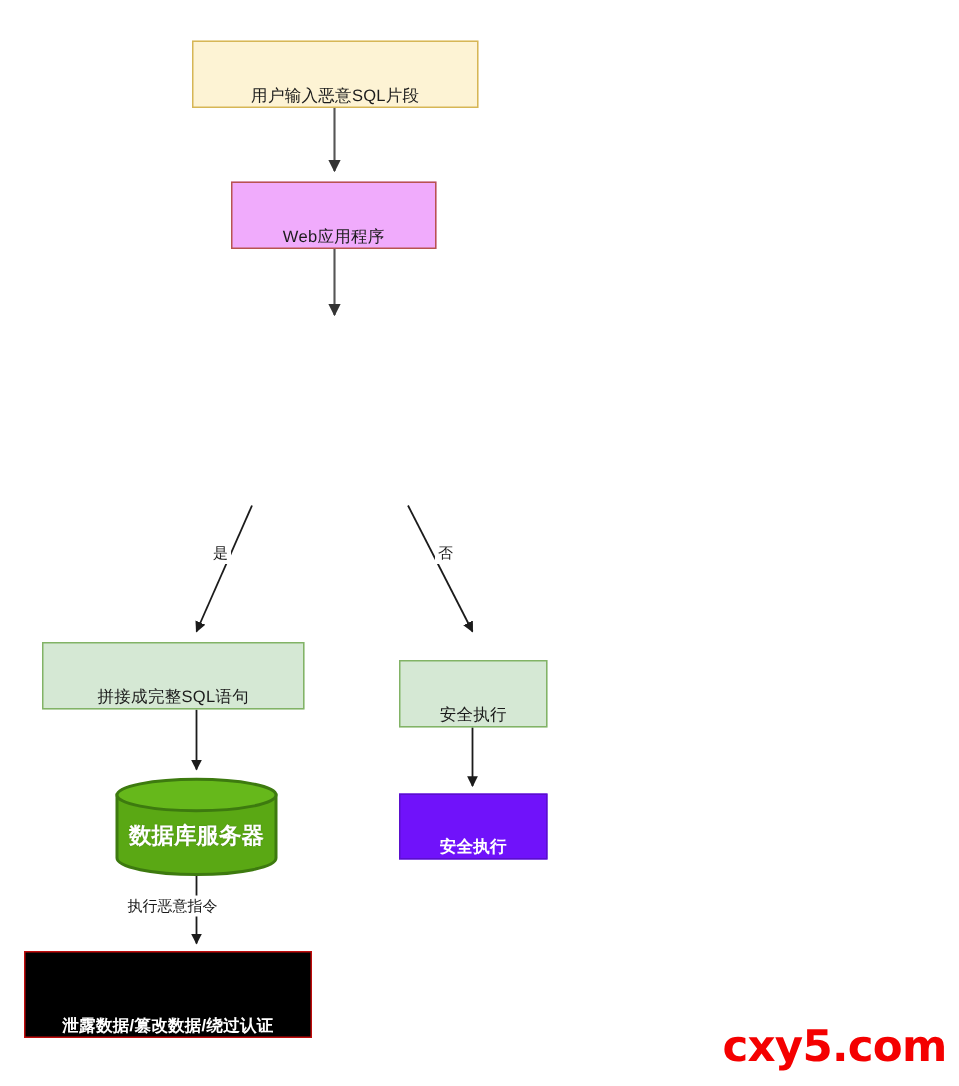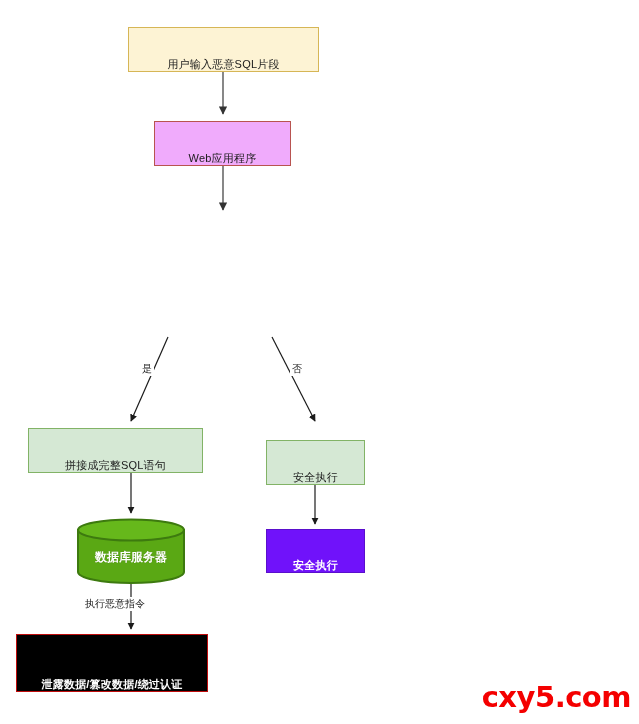--- a/index.html
+++ b/index.html
@@ -128,21 +128,21 @@
   }
   .n-db-label {
     position: absolute;
     left: 0;
     top: 6px;
     width: 100%;
     height: 100%;
     display: flex;
     align-items: center;
     justify-content: center;
-    font-size: 12px;
+    font-size: 15px;
     color: #ffffff;
     font-weight: bold;
     text-shadow: 0 0 1px rgba(0,0,0,0.25);
   }
 
   
   .n-normal {
     left: 266px;
     top: 529px;
     width: 99px;

